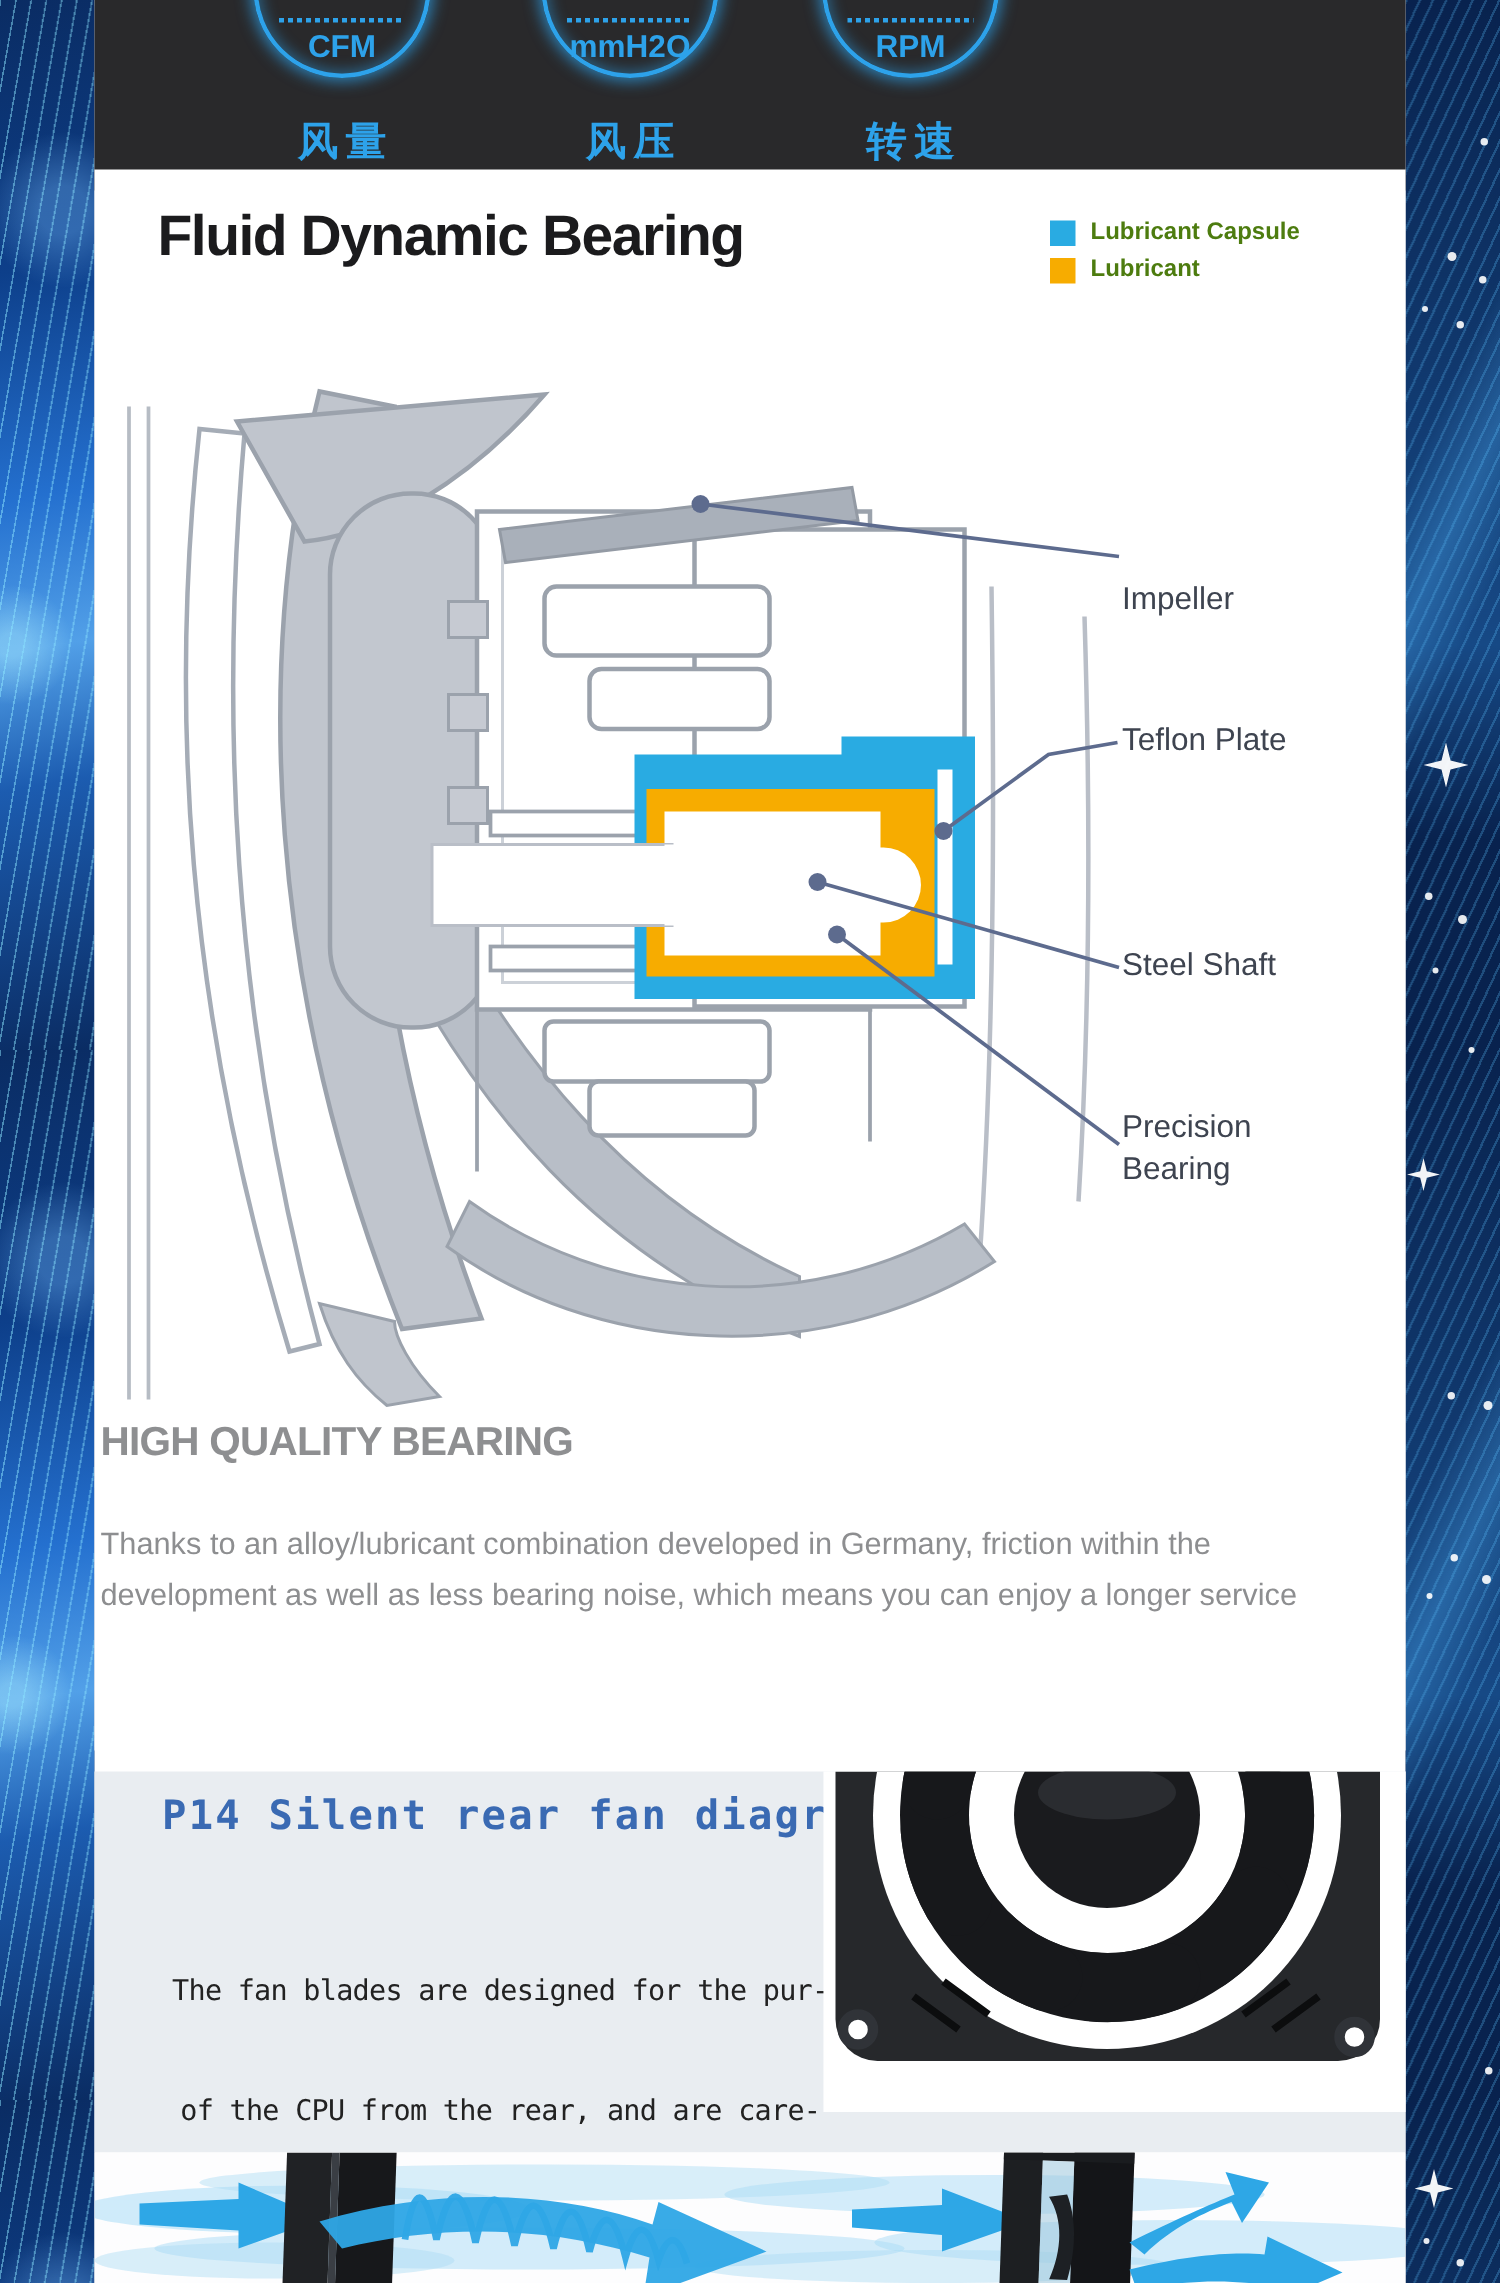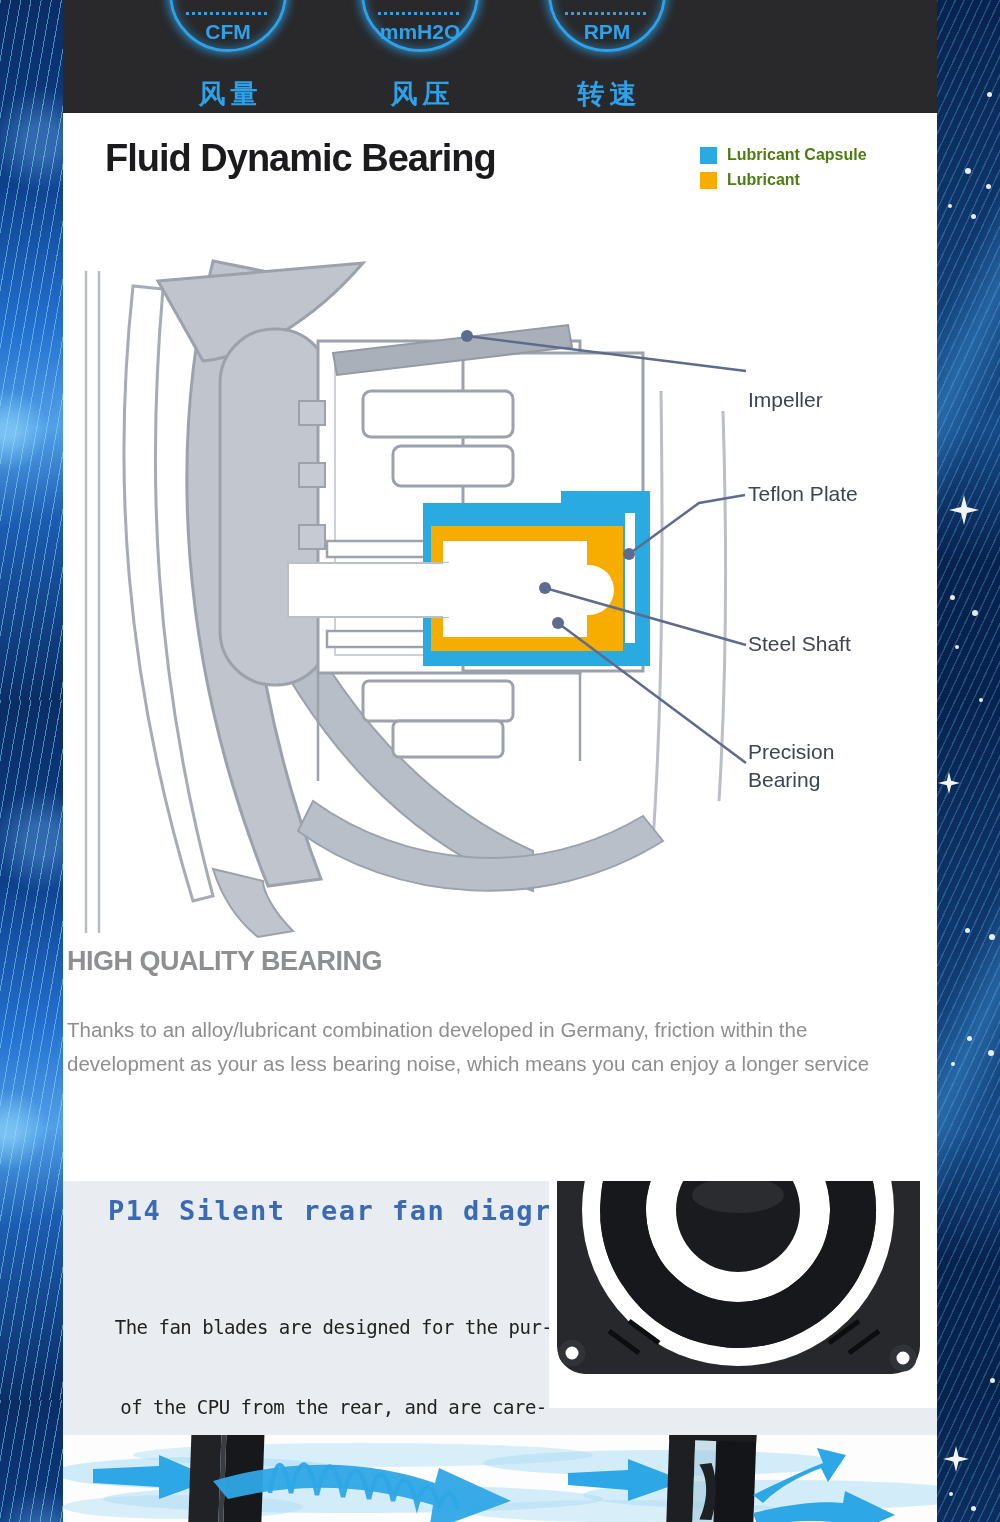--- a/index.html
+++ b/index.html
@@ -208,21 +208,21 @@
         </svg>
         <div class="dlabel" style="top:116px;margin-top:29px;">Impeller</div>
         <div class="dlabel" style="top:239px;">Teflon Plate</div>
         <div class="dlabel" style="top:389px;">Steel Shaft</div>
         <div class="dlabel wrap" style="top:497px;">Precision Bearing</div>
       </div>
 
       <div class="q-head">HIGH QUALITY BEARING</div>
       <div class="q-body">
         <div class="q-line">Thanks to an alloy/lubricant combination developed in Germany, friction within the</div>
-        <div class="q-line">development as your as less bearing noise, which means you can enjoy a longer service</div>
+        <div class="q-line">development as well as less bearing noise, which means you can enjoy a longer service</div>
       </div>
     </div>
 
     <div class="p14">
       <div class="p14-head">P14 Silent rear fan diagram</div>
       <div class="p14-body">
         <div class="p14-line">The fan blades are designed for the pur-</div>
         <div class="p14-line">of the CPU from the rear, and are care-</div>
         <div class="p14-line">fully designed to allow the fan to have a</div>
       </div>

